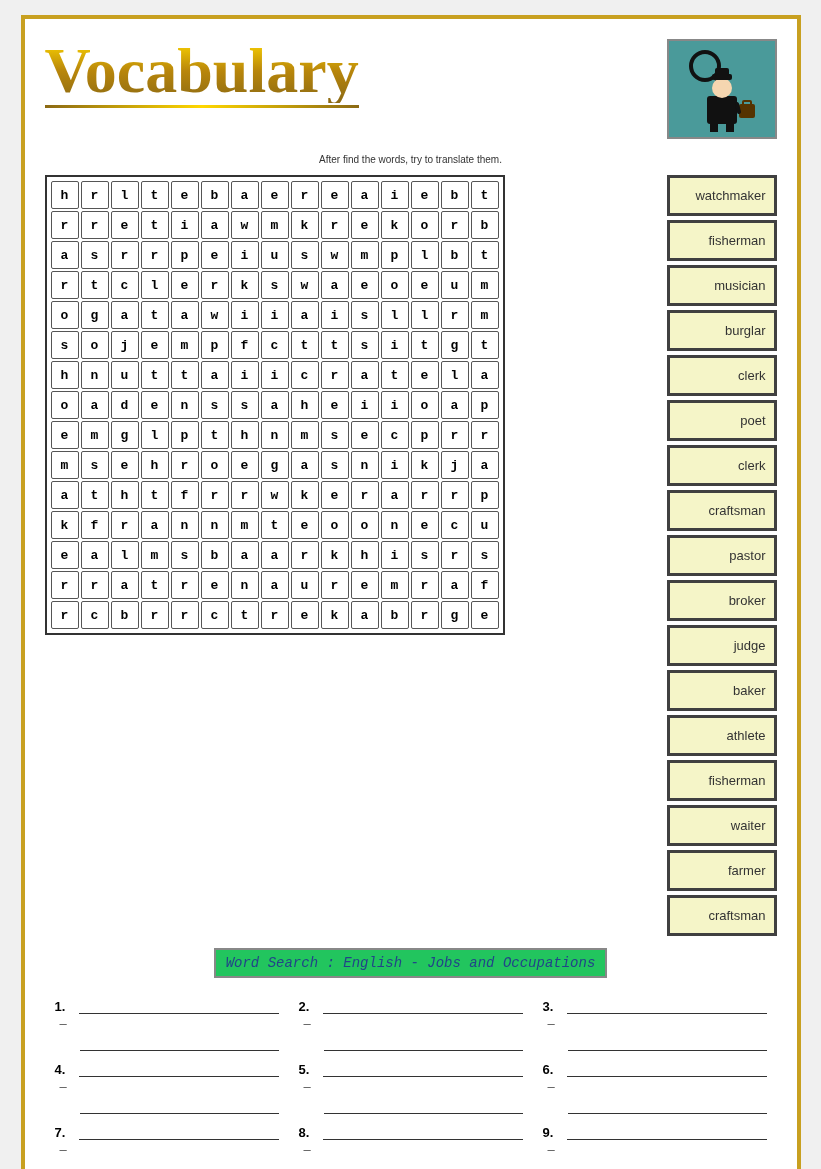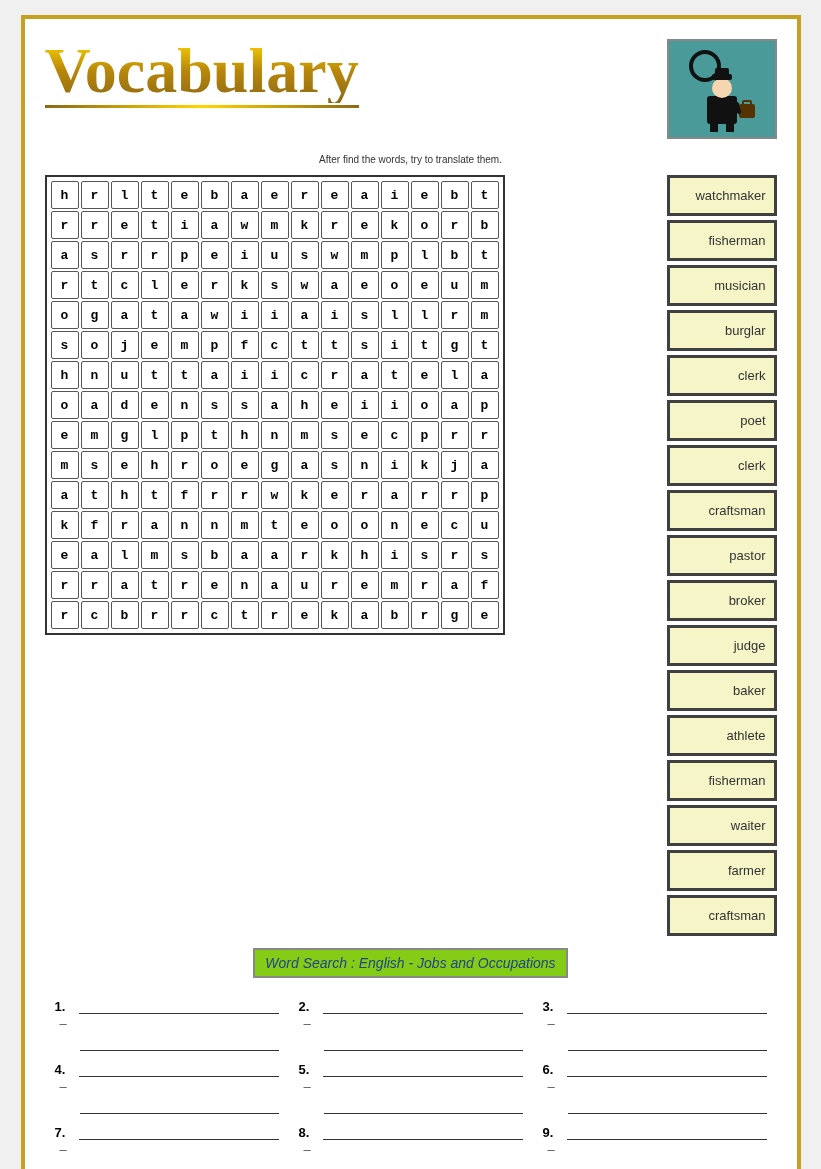--- a/index.html
+++ b/index.html
@@ -102,29 +102,30 @@
       border: 3px solid #404040;
       padding: 10px 8px;
       font-size: 13px;
       text-align: right;
       font-weight: normal;
       color: #333;
     }
     .footer-banner {
       margin-top: 12px;
       border: 2px solid #888;
-      background: #84cc16;
+      background: #22c55e;
       padding: 5px 10px;
       text-align: left;
       font-size: 14px;
       color: #224488;
       font-style: italic;
       width: fit-content;
       margin-left: auto;
       margin-right: auto;
+      font-family: Liberation Mono, monospace;
     }
     .blanks-section {
       margin-top: 20px;
       display: grid;
       grid-template-columns: 1fr 1fr 1fr;
       gap: 10px 20px;
       padding: 0 10px;
     }
     .blank-item {
       display: flex;

